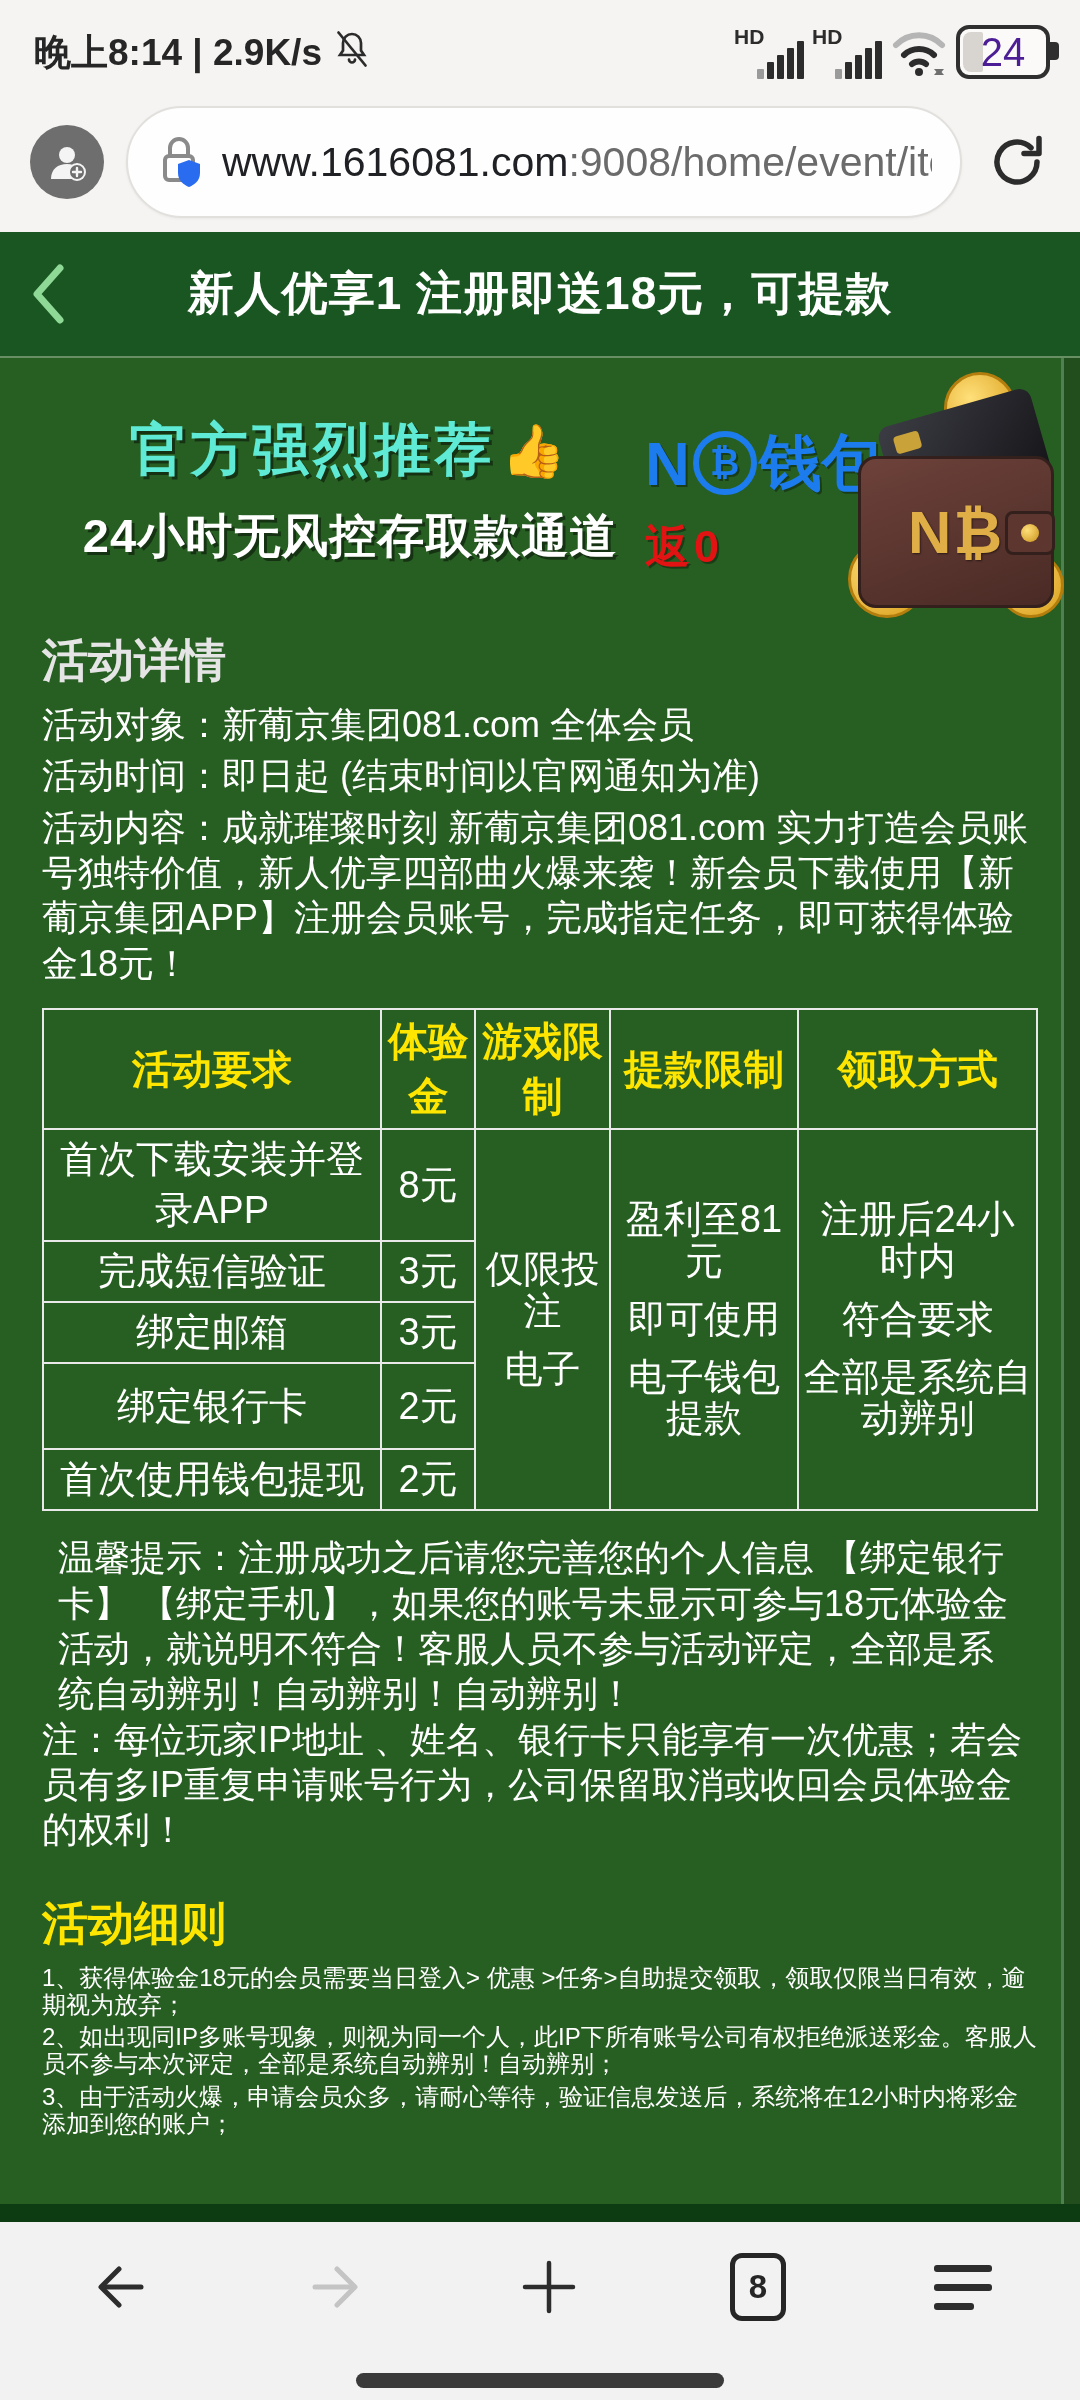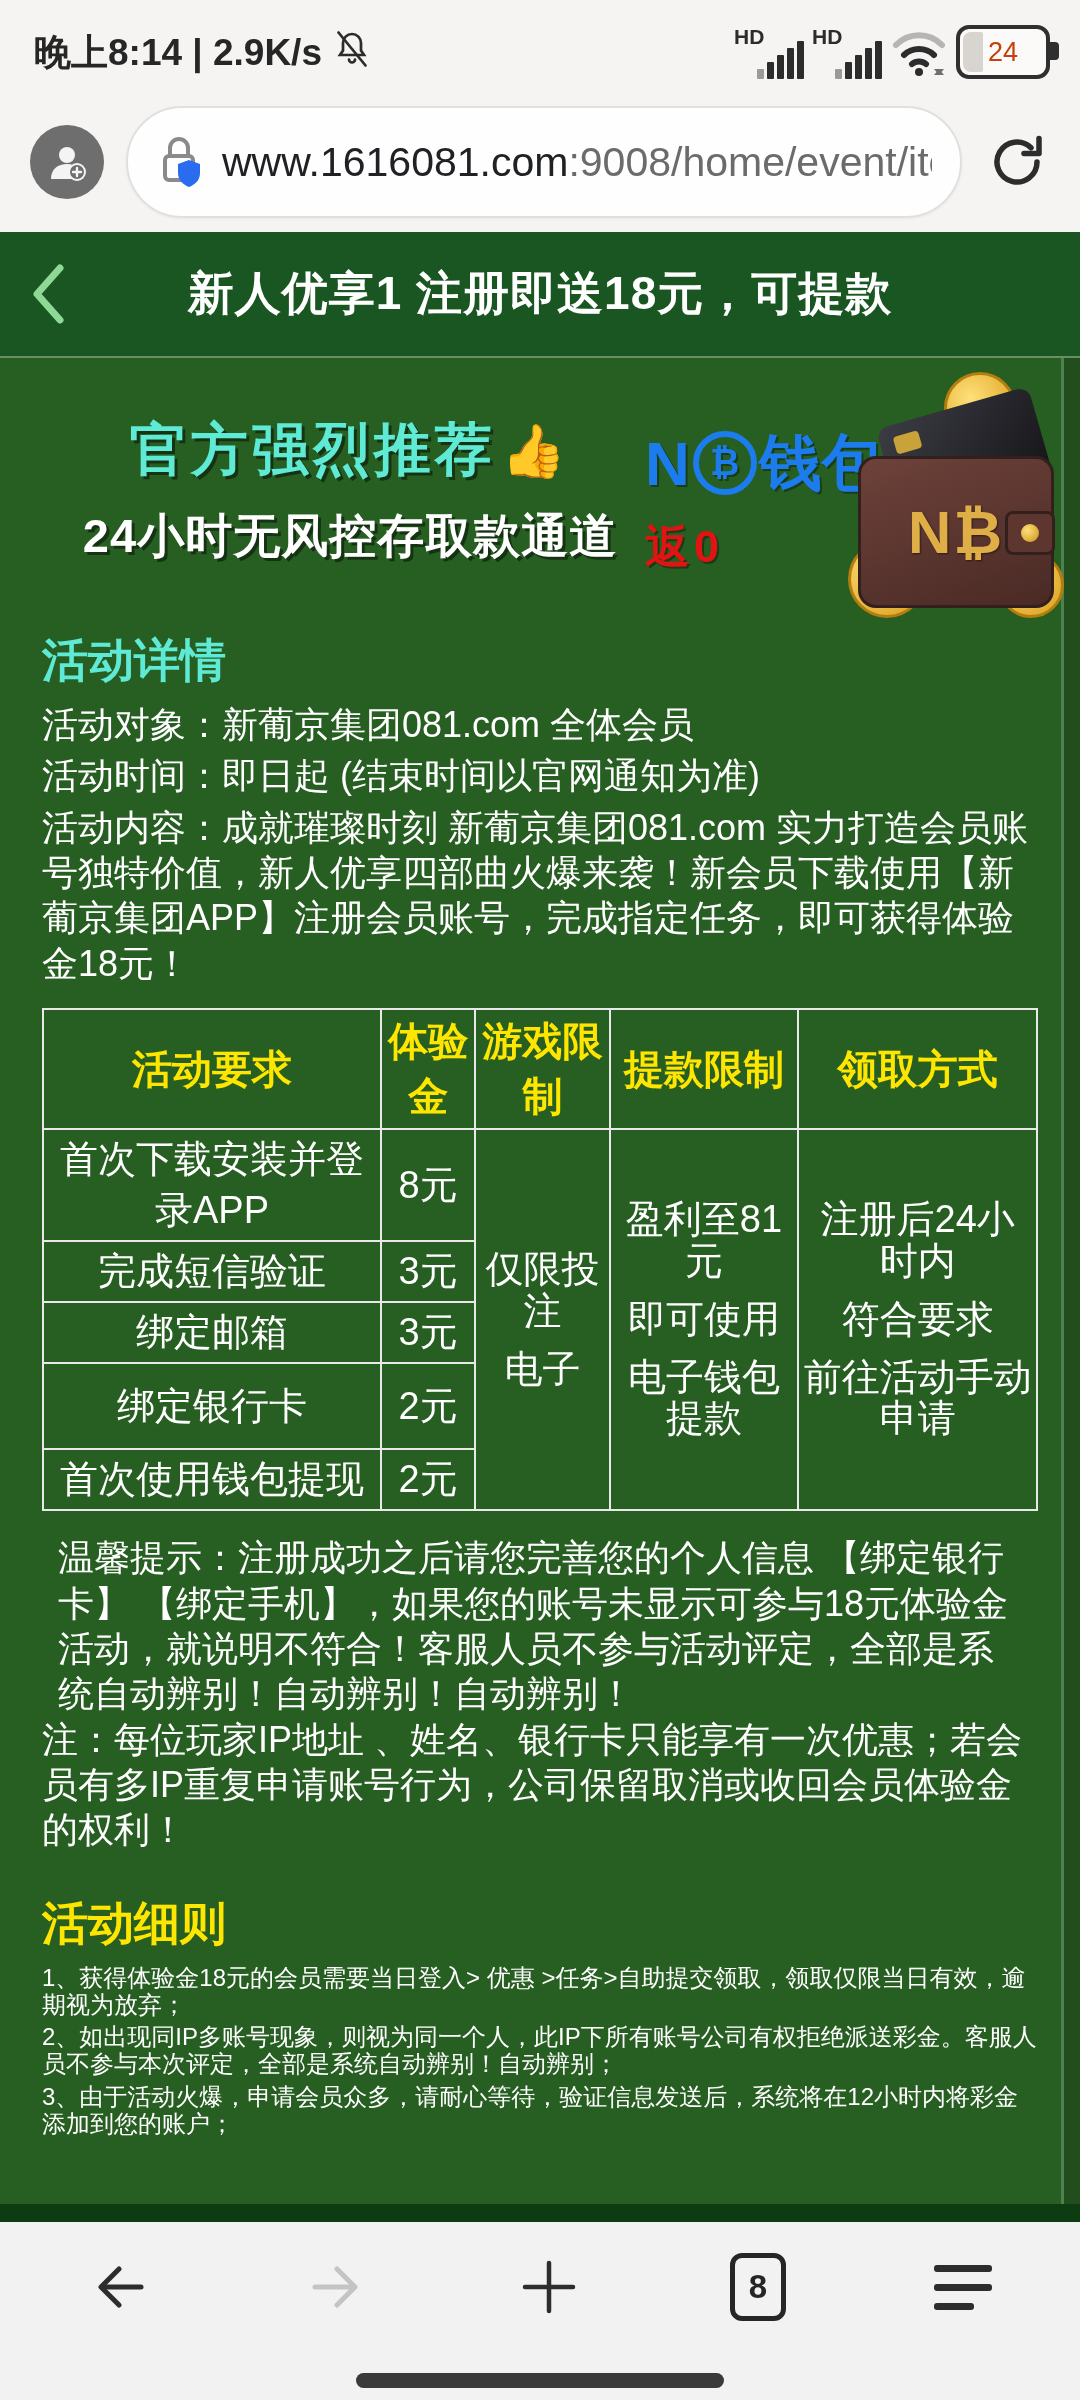--- a/index.html
+++ b/index.html
@@ -11,21 +11,21 @@
   .status-left{display:flex;align-items:center;gap:12px;font-size:37px;font-weight:600;color:#262626;}
   .status-right{display:flex;align-items:flex-end;gap:8px;}
   .signal-icon{position:relative;width:70px;height:52px;}
   .hd{position:absolute;top:-4px;left:0;font-size:21px;font-weight:bold;color:#2c2c2c;}
   .bars{position:absolute;bottom:2px;right:0;display:flex;align-items:flex-end;gap:3px;}
   .bar{width:7px;background:#2c2c2c;border-radius:1px;}
   .bar.b1{height:10px;background:#9a9a9a;}.bar.b2{height:17px;}.bar.b3{height:24px;}.bar.b4{height:31px;}.bar.b5{height:38px;}
   .battery{position:relative;width:86px;height:46px;border:4px solid #2f2f2f;border-radius:13px;background:#fbfaf8;
     display:flex;align-items:center;justify-content:center;margin-bottom:2px;}
   .battery-fill{position:absolute;left:3px;top:3px;bottom:3px;width:20px;background:#d8d5d1;border-radius:8px 2px 2px 8px;}
-  .battery-num{position:relative;font-size:27px;color:#c2410c;z-index:1;}
+  .battery-num{position:relative;font-size:40px;color:#4c1d95;z-index:1;}
   .battery-nub{position:absolute;right:-13px;top:13px;width:9px;height:18px;background:#2f2f2f;border-radius:0 4px 4px 0;}
   
   .urlbar-row{position:absolute;top:92px;left:0;right:0;height:140px;background:#f6f4f2;
     display:flex;align-items:center;gap:22px;padding:0 30px;box-sizing:border-box;}
   .avatar-btn{width:74px;height:74px;border-radius:50%;background:#6e6e6e;flex:none;display:flex;align-items:center;justify-content:center;}
   .url-pill{flex:1;height:112px;background:#fefefe;border:2px solid #e2e0dd;border-radius:56px;
     display:flex;align-items:center;gap:14px;padding:0 28px;box-sizing:border-box;overflow:hidden;box-shadow:0 1px 3px rgba(0,0,0,0.05);}
   .url-text{font-size:41px;color:#202124;white-space:nowrap;overflow:hidden;}
   .url-path{color:#6b6b6b;}
   .refresh-btn{flex:none;width:66px;height:66px;display:flex;align-items:center;justify-content:center;}
@@ -65,21 +65,21 @@
   .card-chip{position:absolute;left:14px;top:12px;width:26px;height:18px;border-radius:4px;background:#caa23a;}
   .wallet-body{position:absolute;left:6px;top:84px;width:196px;height:152px;border-radius:18px;z-index:3;
     background:linear-gradient(160deg,#6d423a,#4a2a25);border:3px solid #33201c;box-sizing:border-box;
     display:flex;align-items:center;justify-content:center;}
   .wallet-logo{font-size:60px;font-weight:bold;color:#dfae47;letter-spacing:2px;text-shadow:1px 1px 2px rgba(0,0,0,0.5);}
   .wallet-strap{position:absolute;right:-4px;top:52px;width:44px;height:38px;background:#5d362f;
     border:3px solid #33201c;border-radius:8px;z-index:4;display:flex;align-items:center;justify-content:center;}
   .strap-clasp{width:18px;height:18px;border-radius:50%;background:radial-gradient(circle at 35% 35%,#ffe07a,#c8921a);}
   
   .section{padding:0 42px;}
-  .sec-heading{font-size:46px;font-weight:bold;color:#5eead4;margin:14px 0 10px;}
+  .sec-heading{font-size:46px;font-weight:bold;color:#e5e5e5;margin:14px 0 10px;}
   .detail-line{font-size:36px;line-height:1.26;margin:0 0 6px;}
   
   .promo-table{width:996px;margin:22px auto 0;border-collapse:collapse;table-layout:fixed;}
   .promo-table th,.promo-table td{border:2px solid #e9e9e9;text-align:center;vertical-align:middle;padding:4px;}
   .promo-table th{color:#ffe600;font-size:40px;font-weight:bold;height:44px;}
   .promo-table td{font-size:38px;color:#fff;}
   .col-req{width:34%;}.col-bonus{width:9.5%;}.col-game{width:13.5%;}.col-wd{width:19%;}.col-claim{width:24%;}
   .row-h1 td{height:50px;}.row-h2 td{height:76px;}
   .mcell div{margin:16px 0;line-height:1.1;}
   
@@ -254,21 +254,21 @@
             <div>电子</div>
       </td>
       <td rowspan="5" class="mcell">
         <div>盈利至81元</div>
             <div>即可使用</div>
             <div>电子钱包提款</div>
       </td>
       <td rowspan="5" class="mcell">
         <div>注册后24小时内</div>
             <div>符合要求</div>
-            <div>前往活动手动申请</div>
+            <div>全部是系统自动辨别</div>
       </td>
     </tr>
     <tr class="row-h1">
       <td>完成短信验证</td>
       <td>3元</td>
     </tr>
     <tr class="row-h1">
       <td>绑定邮箱</td>
       <td>3元</td>
     </tr>

